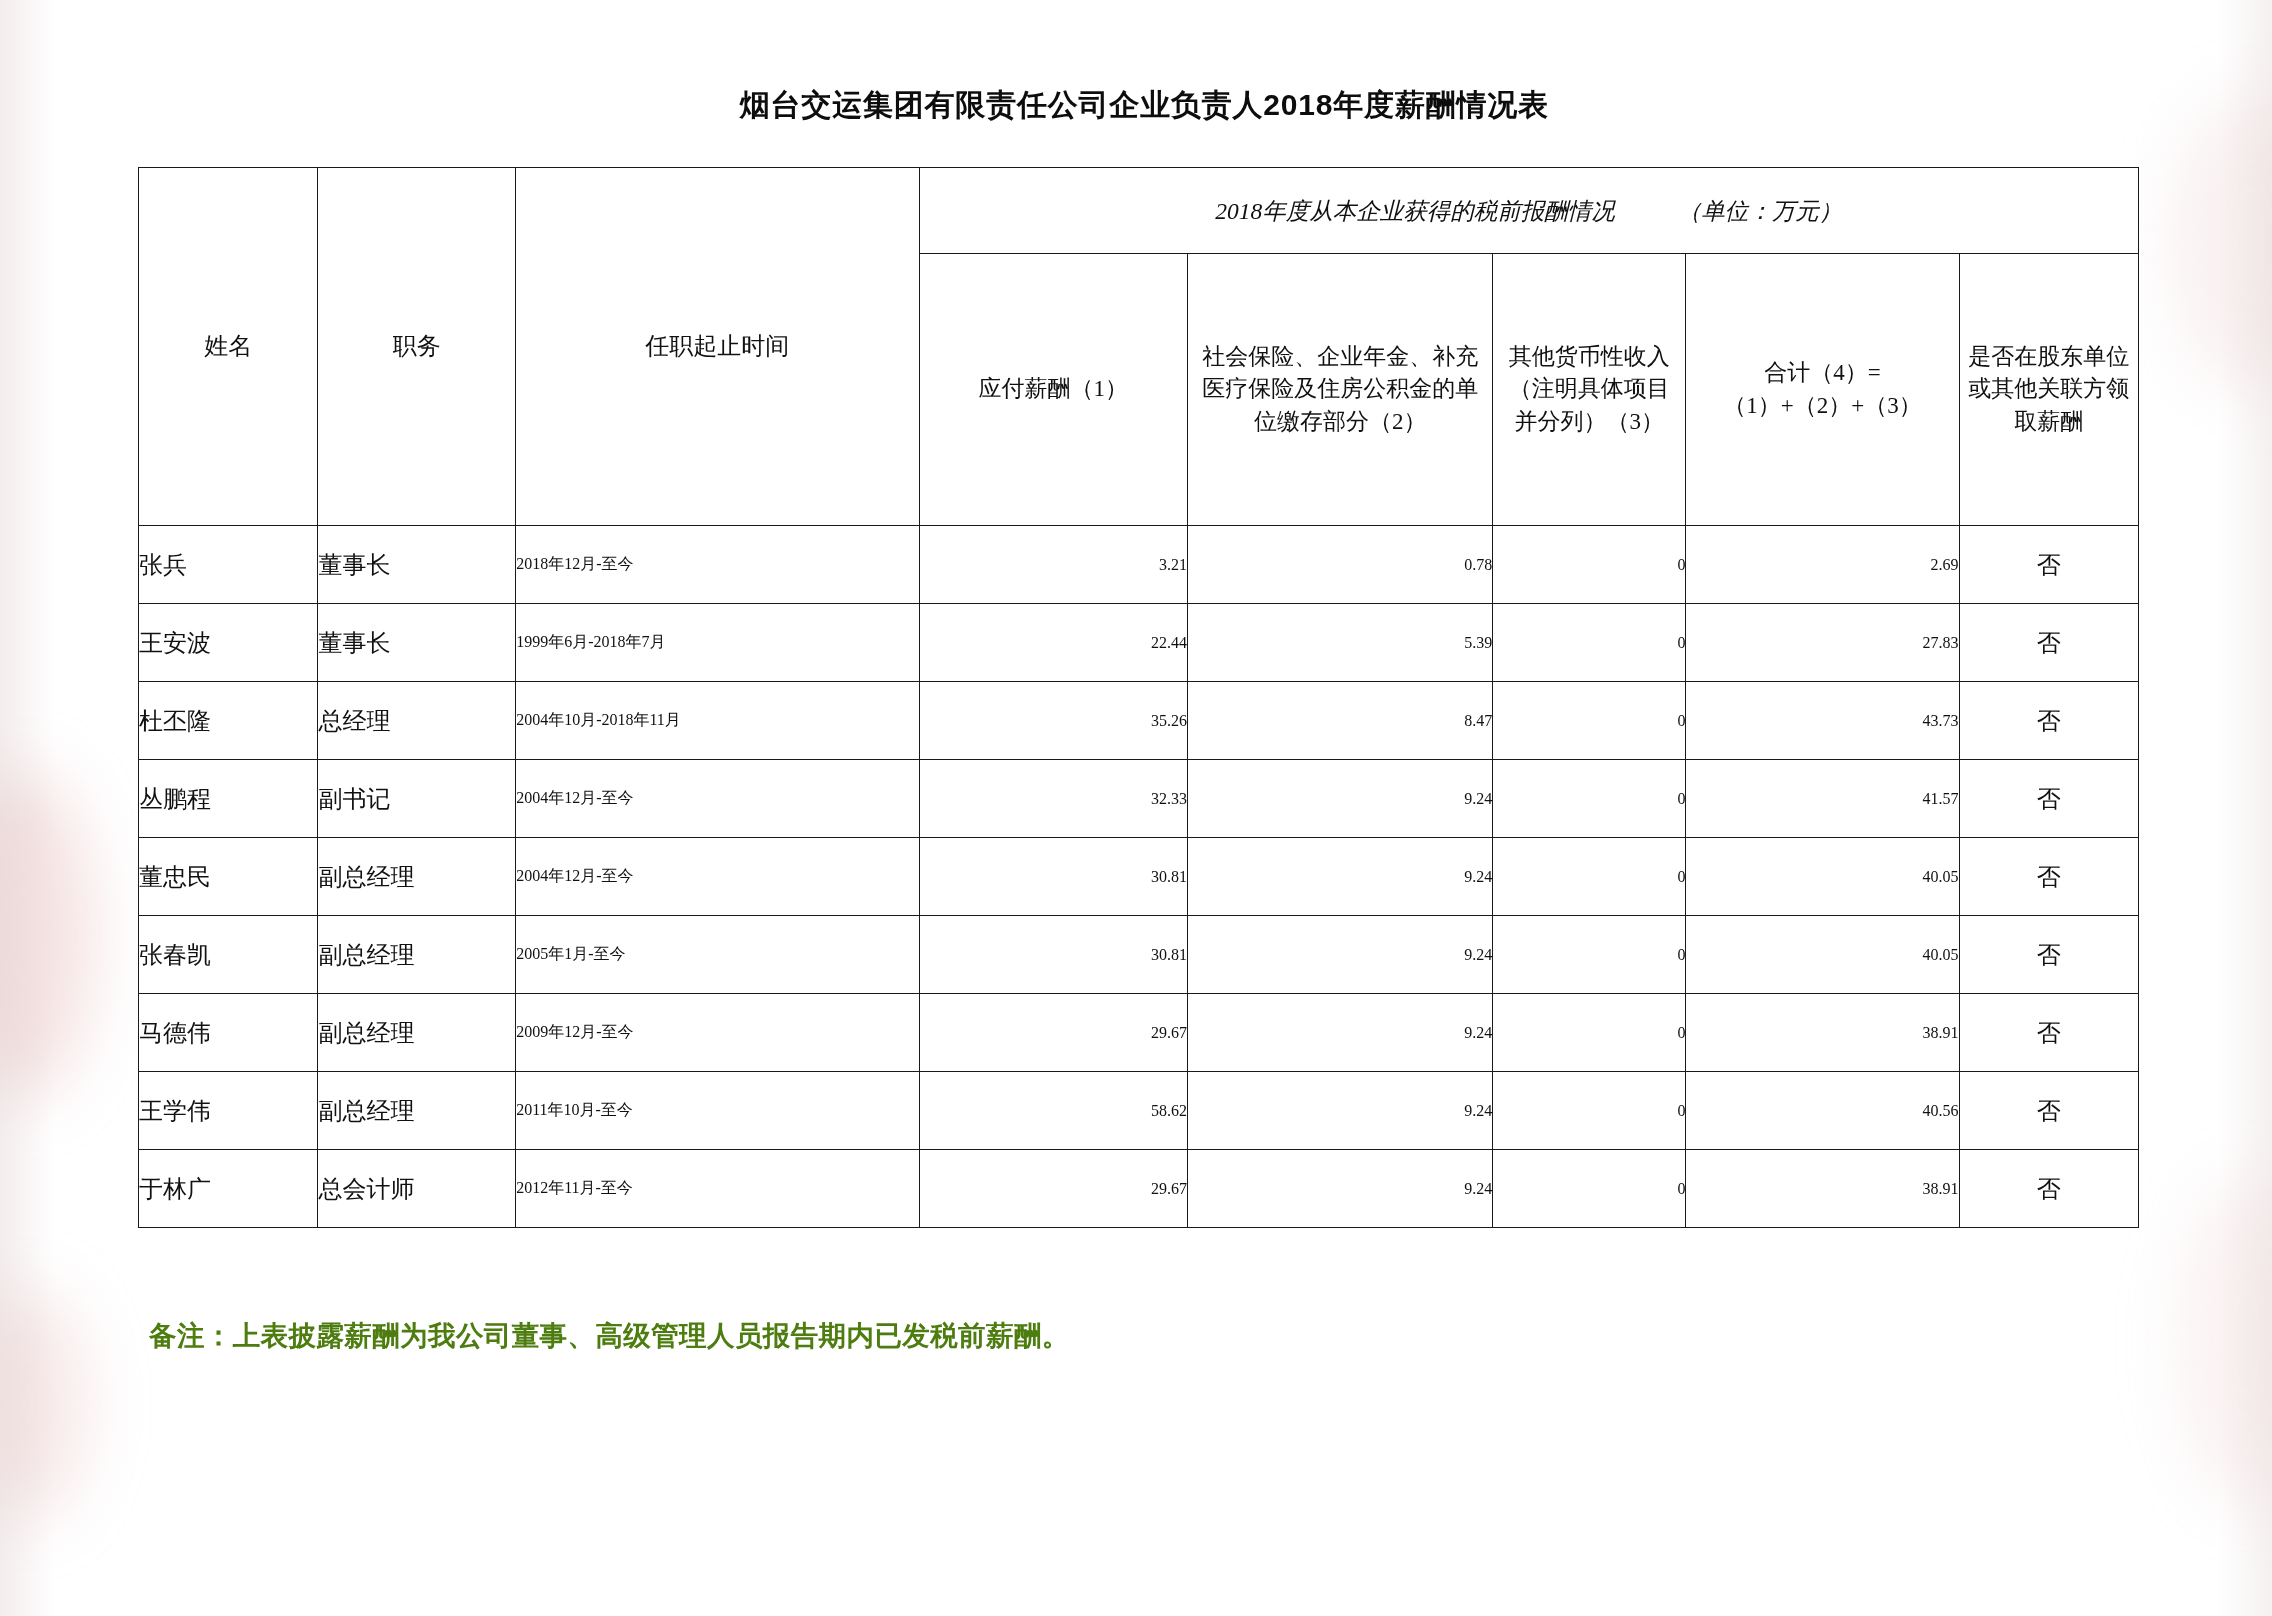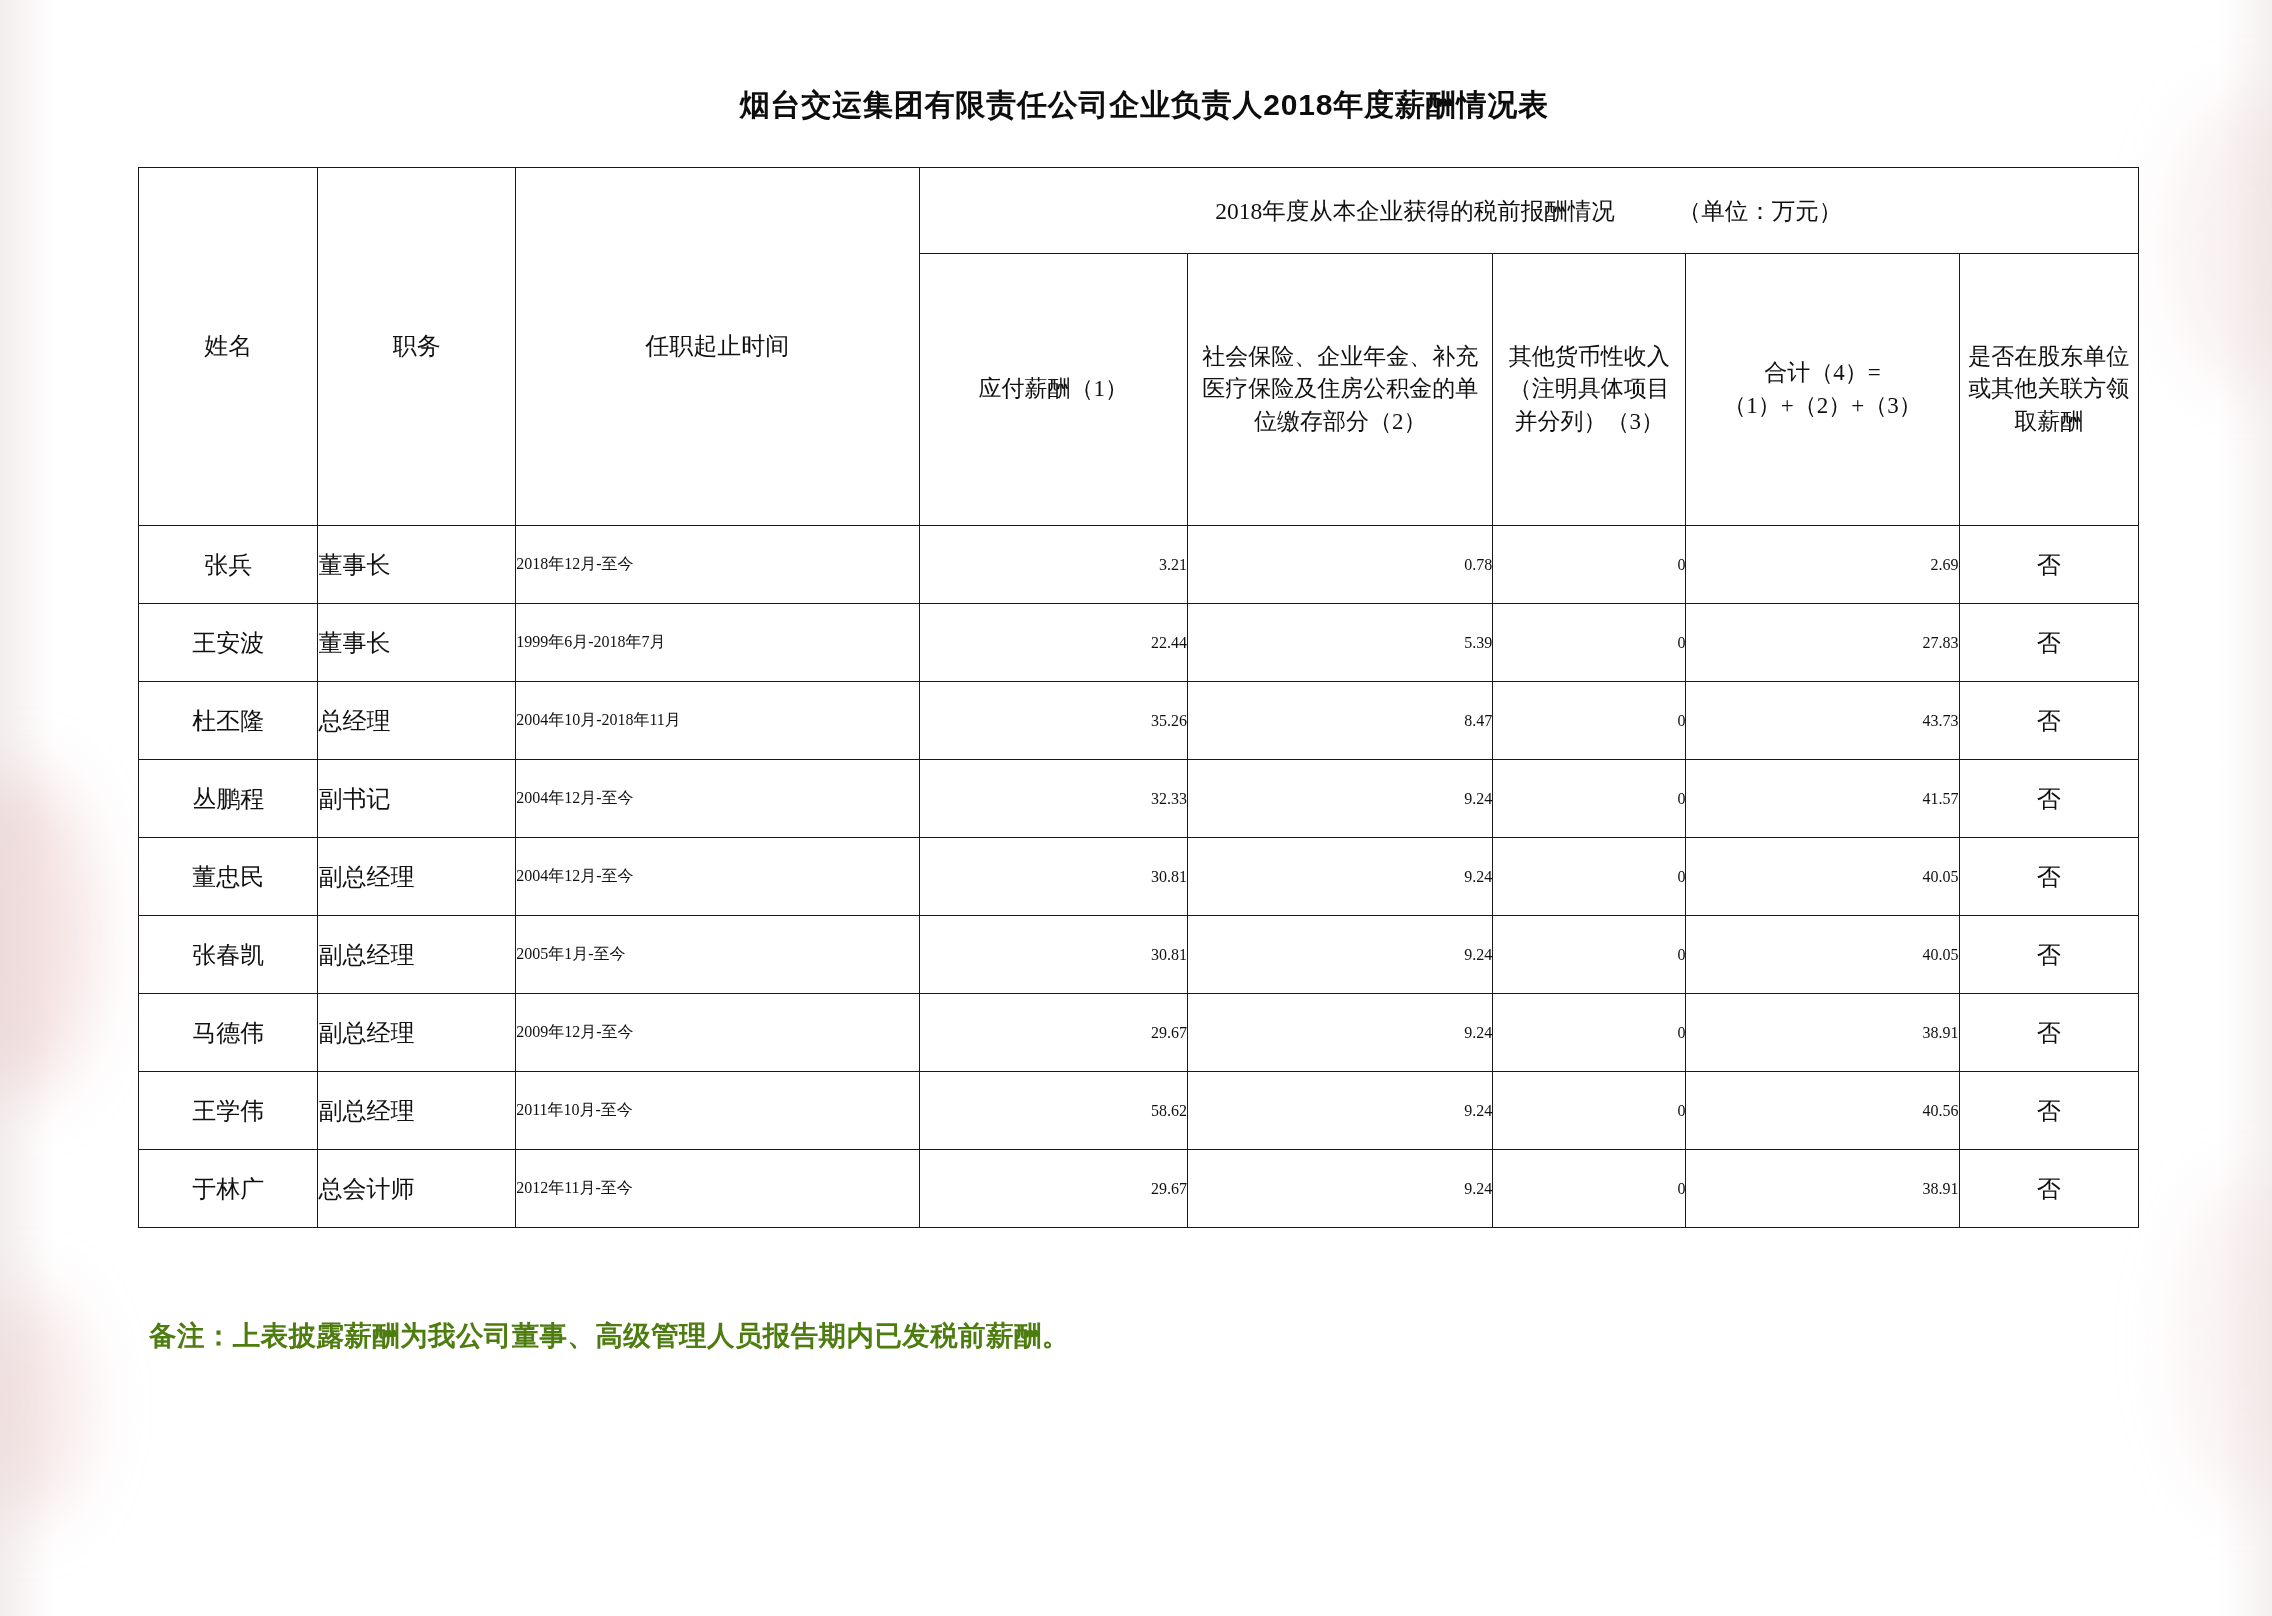--- a/index.html
+++ b/index.html
@@ -88,41 +88,41 @@
     height: 85px;
     font-size: 23.5px;
     text-align: center;
   }
   .hdr-span .hdr-span-inner {
     display: flex;
     justify-content: center;
     align-items: center;
     gap: 63px;
     padding: 0 15.7px;
+    font-style: italic;
   }
   .unit-note { white-space: nowrap; }
 
   .hdr-cell {
     font-size: 23px;
     line-height: 1.42;
     text-align: center;
     padding: 7.8px 9.4px;
   }
   .hdr-cell.big {
     font-size: 24px;
   }
   .hdr-cell.left-pad {
     padding: 7.8px 12.6px;
   }
   .hdr-tall { height: 272px; }
 
   td.cell-name,
   td.cell-title {
     font-size: 24px;
-    text-align: center;
     height: 77px;
   }
   td.cell-title {
     text-align: left;
     padding-left: 12.6px;
     margin-left: 48px;
   }
   td.cell-period {
     font-size: 16px;
     text-align: left;

